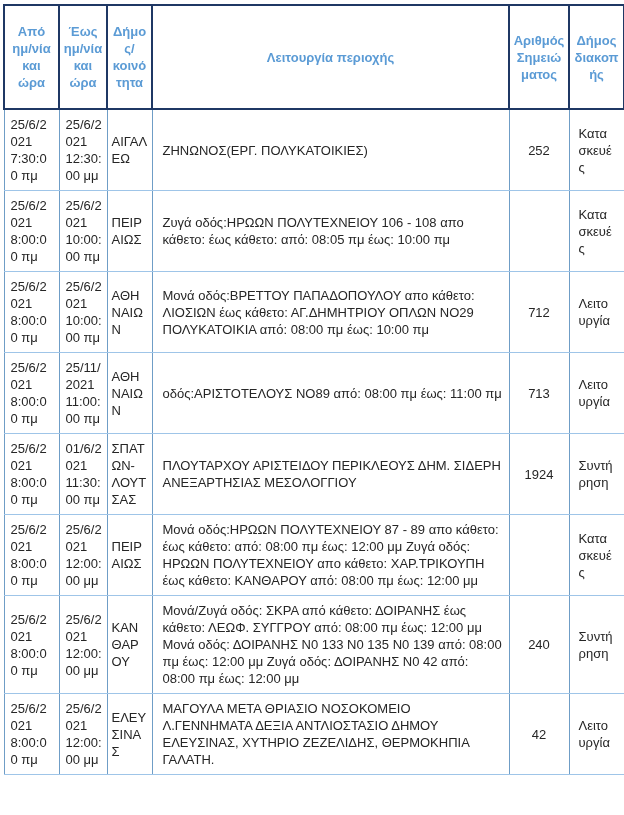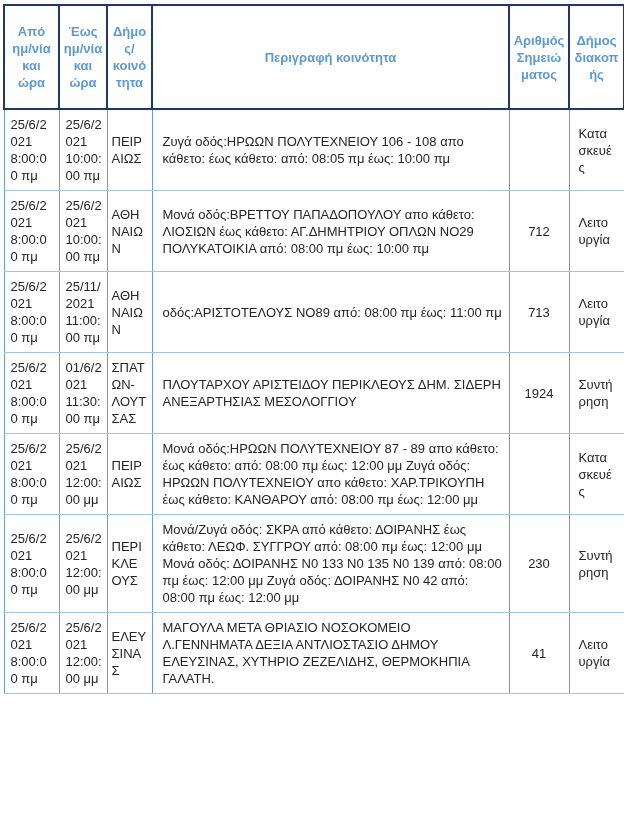--- a/index.html
+++ b/index.html
@@ -77,26 +77,34 @@
         <col class="c-mun">
       <col class="c-desc">
         <col class="c-num">
         <col class="c-purp">
     </colgroup>
     <thead>
       <tr>
         <th>Από ημ/νία και ώρα</th>
         <th>Έως ημ/νία και ώρα</th>
         <th>Δήμος/κοινότητα</th>
-        <th>Περιγραφή κοινότητα</th>
+        <th>Λειτουργία περιοχής</th>
         <th>Αριθμός Σημειώματος</th>
         <th>Δήμος διακοπής</th>
       </tr>
     </thead>
     <tbody id="rows">
+  <tr>
+    <td class="cell-from">25/6/2021 7:30:00 πμ</td>
+    <td class="cell-to">25/6/2021 12:30:00 μμ</td>
+    <td class="cell-municipality">ΑΙΓΑΛΕΩ</td>
+    <td class="cell-description">ΖΗΝΩΝΟΣ(ΕΡΓ. ΠΟΛΥΚΑΤΟΙΚΙΕΣ)</td>
+    <td class="cell-number">252</td>
+    <td class="cell-purpose">Κατασκευές</td>
+  </tr>
 
   <tr>
     <td class="cell-from">25/6/2021 8:00:00 πμ</td>
     <td class="cell-to">25/6/2021 10:00:00 πμ</td>
     <td class="cell-municipality">ΠΕΙΡΑΙΩΣ</td>
     <td class="cell-description">Ζυγά οδός:ΗΡΩΩΝ ΠΟΛΥΤΕΧΝΕΙΟΥ 106 - 108 απο κάθετο: έως κάθετο: από: 08:05 πμ έως: 10:00 πμ</td>
     <td class="cell-number"></td>
     <td class="cell-purpose">Κατασκευές</td>
   </tr>
 
@@ -132,29 +140,29 @@
     <td class="cell-to">25/6/2021 12:00:00 μμ</td>
     <td class="cell-municipality">ΠΕΙΡΑΙΩΣ</td>
     <td class="cell-description">Μονά οδός:ΗΡΩΩΝ ΠΟΛΥΤΕΧΝΕΙΟΥ 87 - 89 απο κάθετο: έως κάθετο: από: 08:00 πμ έως: 12:00 μμ Ζυγά οδός: ΗΡΩΩΝ ΠΟΛΥΤΕΧΝΕΙΟΥ απο κάθετο: ΧΑΡ.ΤΡΙΚΟΥΠΗ έως κάθετο: ΚΑΝΘΑΡΟΥ από: 08:00 πμ έως: 12:00 μμ</td>
     <td class="cell-number"></td>
     <td class="cell-purpose">Κατασκευές</td>
   </tr>
 
   <tr>
     <td class="cell-from">25/6/2021 8:00:00 πμ</td>
     <td class="cell-to">25/6/2021 12:00:00 μμ</td>
-    <td class="cell-municipality">ΠΕΡΙΚΛΕΟΥΣ</td>
+    <td class="cell-municipality">ΚΑΝΘΑΡΟΥ</td>
     <td class="cell-description">Μονά/Ζυγά οδός: ΣΚΡΑ από κάθετο: ΔΟΙΡΑΝΗΣ έως κάθετο: ΛΕΩΦ. ΣΥΓΓΡΟΥ από: 08:00 πμ έως: 12:00 μμ Μονά οδός: ΔΟΙΡΑΝΗΣ Ν0 133 Ν0 135 Ν0 139 από: 08:00 πμ έως: 12:00 μμ Ζυγά οδός: ΔΟΙΡΑΝΗΣ Ν0 42 από: 08:00 πμ έως: 12:00 μμ</td>
-    <td class="cell-number">230</td>
+    <td class="cell-number">240</td>
     <td class="cell-purpose">Συντήρηση</td>
   </tr>
 
   <tr>
     <td class="cell-from">25/6/2021 8:00:00 πμ</td>
     <td class="cell-to">25/6/2021 12:00:00 μμ</td>
     <td class="cell-municipality">ΕΛΕΥΣΙΝΑΣ</td>
     <td class="cell-description">ΜΑΓΟΥΛΑ ΜΕΤΑ ΘΡΙΑΣΙΟ ΝΟΣΟΚΟΜΕΙΟ Λ.ΓΕΝΝΗΜΑΤΑ ΔΕΞΙΑ ΑΝΤΛΙΟΣΤΑΣΙΟ ΔΗΜΟΥ ΕΛΕΥΣΙΝΑΣ, ΧΥΤΗΡΙΟ ΖΕΖΕΛΙΔΗΣ, ΘΕΡΜΟΚΗΠΙΑ ΓΑΛΑΤΗ.</td>
-    <td class="cell-number">41</td>
+    <td class="cell-number">42</td>
     <td class="cell-purpose">Λειτουργία</td>
   </tr>
 </tbody>
   </table>
 </div>
 
 </body></html>

